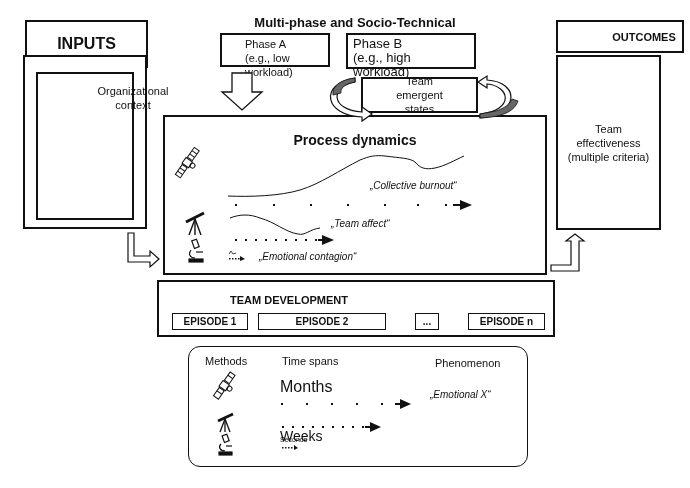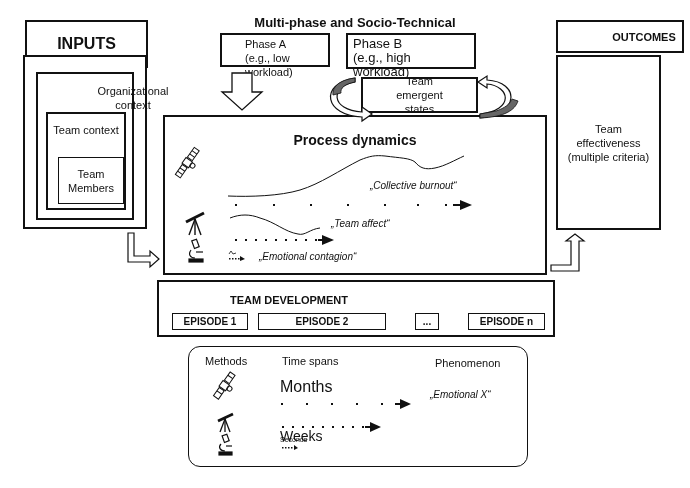--- a/index.html
+++ b/index.html
@@ -16,24 +16,20 @@
 </style>
 </head>
 <body>
 
 <div class="abs b" style="left:230px; top:15px; width:250px; text-align:center; font-size:13px;">Multi-phase and Socio-Technical</div>
 
 <div class="box c b" style="left:25px; top:20px; width:123px; height:48px; font-size:16px;">INPUTS</div>
 <div class="box" style="left:23px; top:55px; width:124px; height:174px;">
   <div class="box" style="left:11px; top:15px; width:98px; height:148px;">
     <div class="abs" style="left:6px; top:10px; width:82px; text-align:center; font-size:11px; line-height:14px;margin-left:48px;">Organizational context</div>
-    <div class="box" style="left:8px; top:38px; width:80px; height:98px;">
-      <div class="abs" style="left:0; top:10px; width:76px; text-align:center; font-size:11px;">Team context</div>
-      <div class="box c thin" style="left:10px; top:43px; width:66px; height:47px; font-size:11px; line-height:14px; padding:0 10px;">Team Members</div>
-    </div>
   </div>
 </div>
 
 <div class="box c b" style="left:556px; top:20px; width:128px; height:33px; font-size:11px;padding-left:48px;">OUTCOMES</div>
 <div class="box c" style="left:556px; top:55px; width:105px; height:175px; font-size:11px; line-height:14px; padding:8px 8px;">Team effectiveness (multiple criteria)</div>
 
 <div class="box" style="left:220px; top:33px; width:110px; height:34px; font-size:11px; line-height:14px; padding:2px 23px;">
   <div>Phase A</div>
   <div>(e.g., low workload)</div>
 </div>

